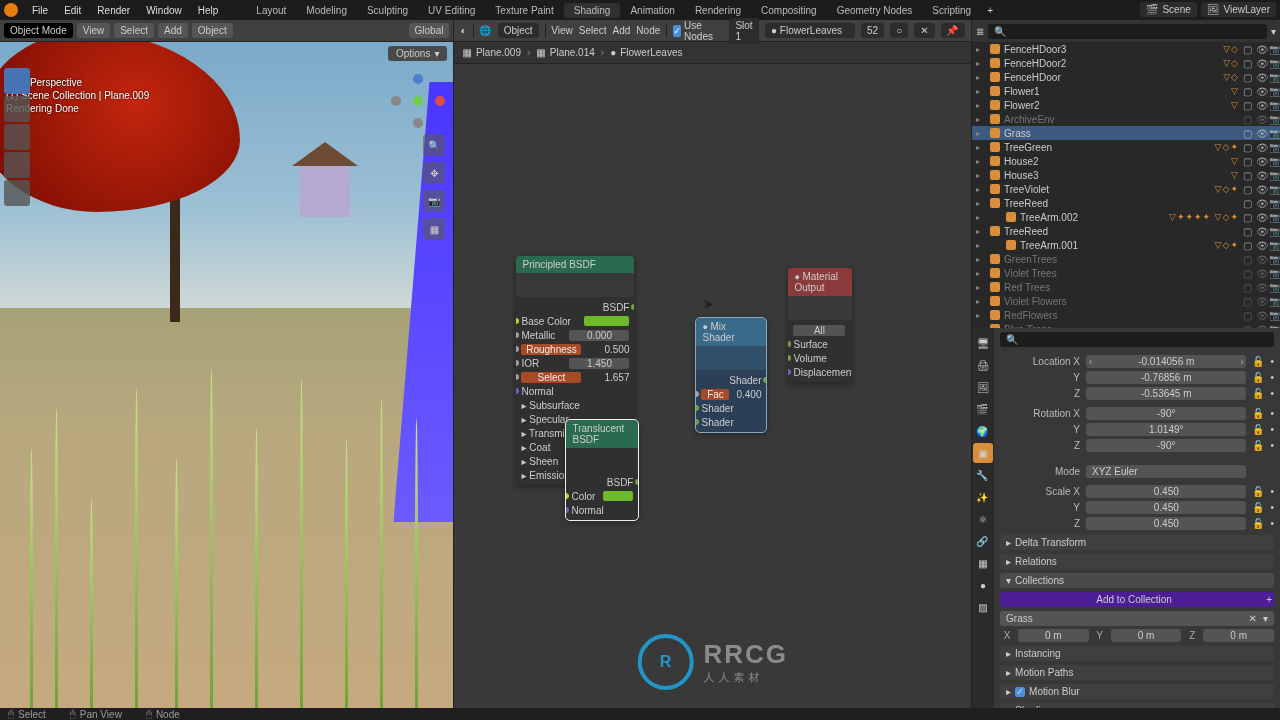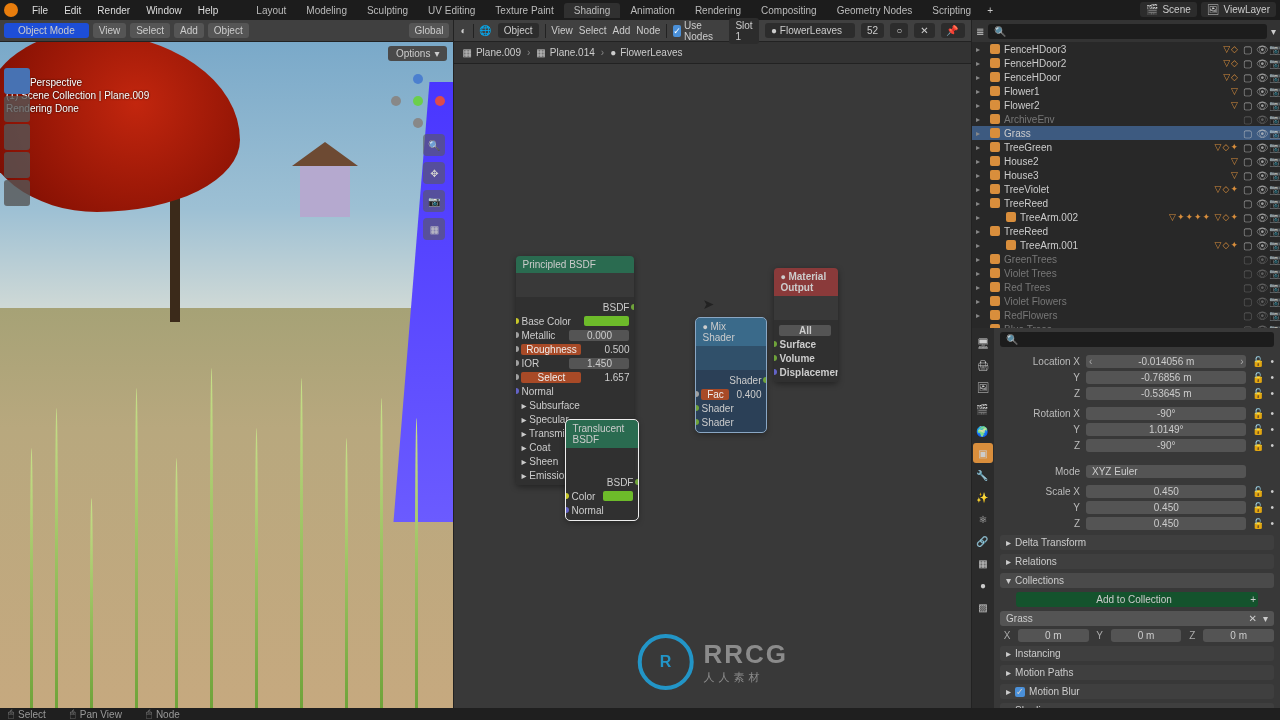--- a/index.html
+++ b/index.html
@@ -19,21 +19,21 @@
 .header-right .field { background: #2c2c2c; border-radius: 3px; padding: 2px 6px; display: flex; align-items: center; gap: 4px; }
 
 
 .main { display: flex; height: 688px; }
 .col-viewport { width: 455px; position: relative; background: #3a3a3a; }
 .col-node-editor { flex: 1; background: #393939; position: relative; border-left: 1px solid #222; }
 .col-properties { width: 310px; background: #303030; display: flex; flex-direction: column; border-left: 1px solid #222; }
 
 
 .viewport-header { background: #404040; height: 22px; display: flex; align-items: center; padding: 0 4px; gap: 4px; border-bottom: 1px solid #222; }
-.viewport-header .mode-select { background: #1d4ed8; border-radius: 3px; padding: 2px 14px; }
+.viewport-header .mode-select { background: #000000; border-radius: 3px; padding: 2px 6px; }
 .viewport-header .btn { padding: 2px 6px; background: #555; border-radius: 3px; }
 .viewport-content { position: absolute; top: 22px; left: 0; right: 0; bottom: 0; overflow: hidden; }
 .viewport-scene { width: 100%; height: 100%; position: relative; }
 
 
 .sky { position: absolute; inset: 0; background: linear-gradient(180deg, #7aa9c9 0%, #9dc0d4 25%, #cfd9d6 40%, transparent 40%); }
 .ground { position: absolute; top: 40%; left: 0; right: 0; bottom: 0; background: linear-gradient(180deg, #a6a276 0%, #b8a87e 30%, #c6a97f 100%); }
 .tree-trunk { position: absolute; left: 170px; top: 20px; width: 10px; height: 260px; background: #3b2a1a; }
 .tree-foliage { position: absolute; left: -20px; top: -10px; width: 260px; height: 180px; background: radial-gradient(circle at 60% 40%, #c2260e, #8a1204 70%, #5e0a03); border-radius: 40% 60% 55% 45% / 50% 60% 40% 50%; }
 .house { position: absolute; left: 300px; top: 120px; width: 50px; height: 55px; background: #b5a9cf; }
@@ -99,21 +99,21 @@
 .props-body { flex:1; overflow:hidden; padding:4px 6px; }
 .prop-row { display:flex; align-items:center; height:16px; gap:6px; }
 .prop-label { width:80px; text-align:right; color:#bbb; }
 .prop-field { flex:1; background:#545454; border-radius:3px; padding:1px 6px; text-align:center; position:relative; }
 .prop-field .arrow { position:absolute; top:1px; color:#aaa; }
 .prop-field .arrow.l { left:3px; }
 .prop-field .arrow.r { right:3px; }
 .lock { width:12px; text-align:center; color:#aaa; }
 .panel-header { background:#3f3f3f; border-radius:3px; padding:2px 6px; margin:4px 0 2px; display:flex; align-items:center; gap:4px; }
 .panel-header.open { background:#4a4a4a; }
-.add-collection { background:#14532d; border-radius:3px; padding:2px; text-align:center; margin:4px 16px; }
+.add-collection { background:#4c1d95; border-radius:3px; padding:2px; text-align:center; margin:4px 0; }
 .coll-chip { background:#545454; border-radius:3px; padding:2px 6px; display:flex; align-items:center; gap:6px; margin:3px 0; }
 .axis-field { display:flex; align-items:center; gap:4px; margin:3px 0; }
 .axis-field .ax { width:14px; text-align:center; color:#aaa; }
 .axis-field .af { flex:1; background:#545454; border-radius:3px; padding:1px 6px; text-align:center; }
 
 
 .statusbar { position:absolute; bottom:0; left:0; right:0; height:12px; background:#1f1f1f; display:flex; align-items:center; padding:0 8px; gap:24px; color:#999; font-size:9px; }
 .statusbar .seg { display:flex; align-items:center; gap:4px; }
 
 .watermark { position:absolute; left:50%; bottom:18px; transform:translateX(-50%); display:flex; align-items:center; gap:10px; opacity:0.85; }
@@ -372,21 +372,21 @@
               <span class="socket left" style="background:#6fa33a"></span>
               <span class="lbl">Shader</span>
             </div>
           <div class="node-row">
               <span class="socket left" style="background:#6fa33a"></span>
               <span class="lbl">Shader</span>
             </div>
         </div>
       </div>
 
-      <div class="node" style="left:320px; top:204px; width:64px;font-weight:bold;">
+      <div class="node" style="left:334px; top:204px; width:64px;">
         <div class="node-title" style="background:#8a3a3a">● <span>Material Output</span></div>
         <div class="node-body">
           <div class="node-row">
               <span class="slider-bg" style="min-width:52px">All</span>
             </div>
           <div class="node-row">
               <span class="socket left" style="background:#6fa33a"></span>
               <span class="lbl">Surface</span>
             </div>
           <div class="node-row">

